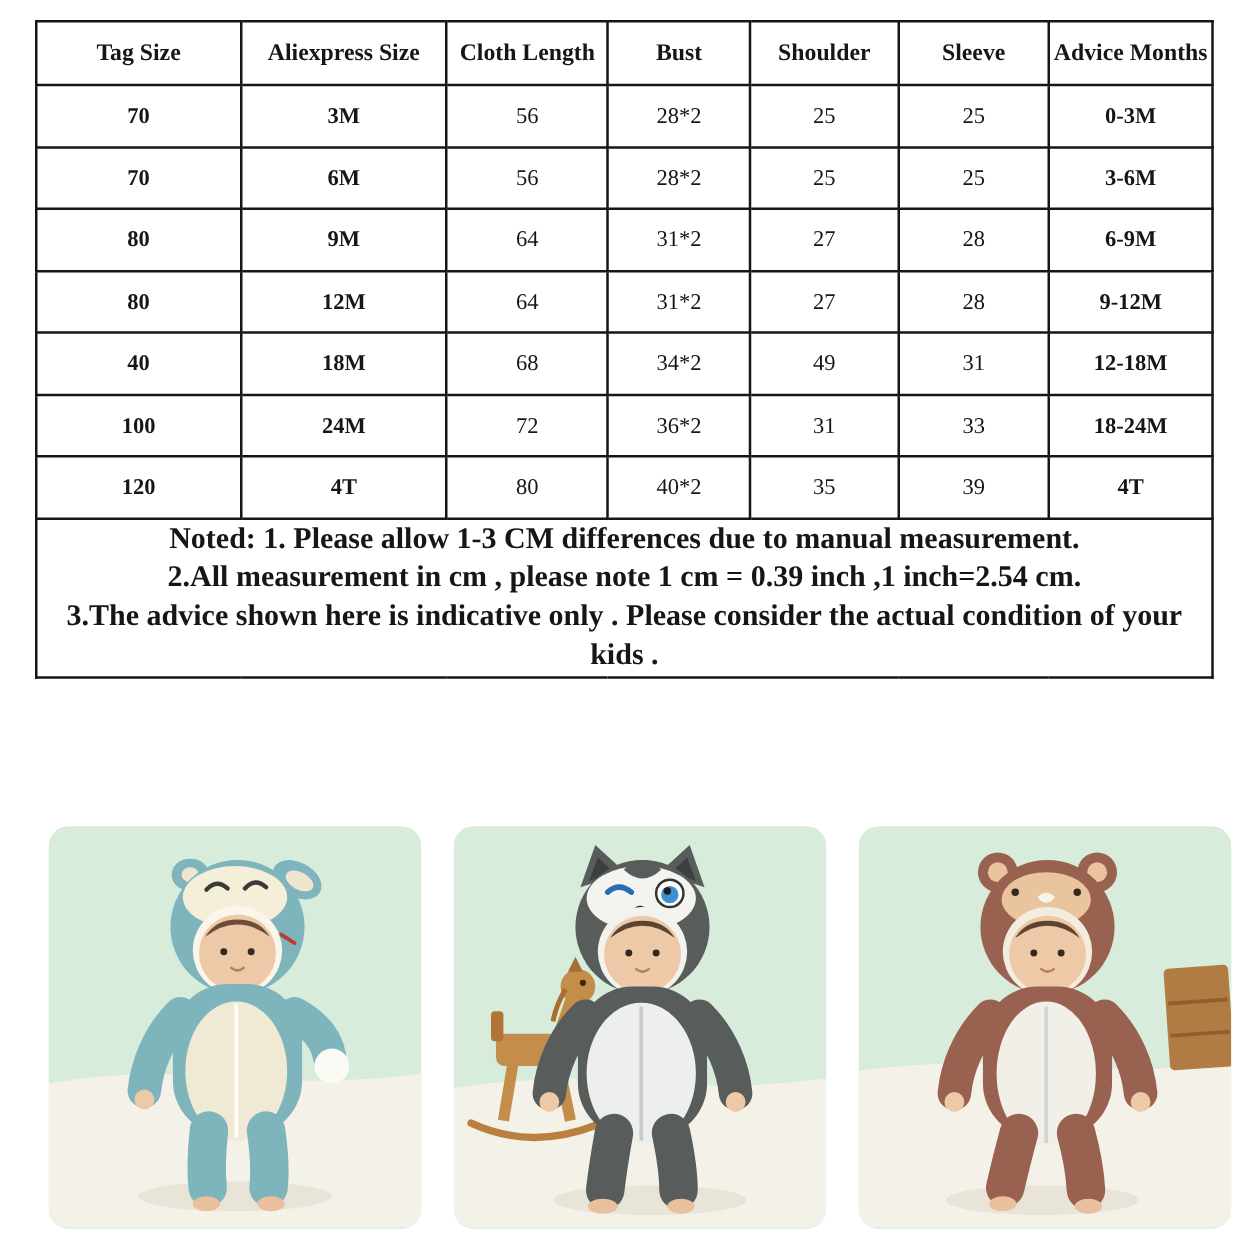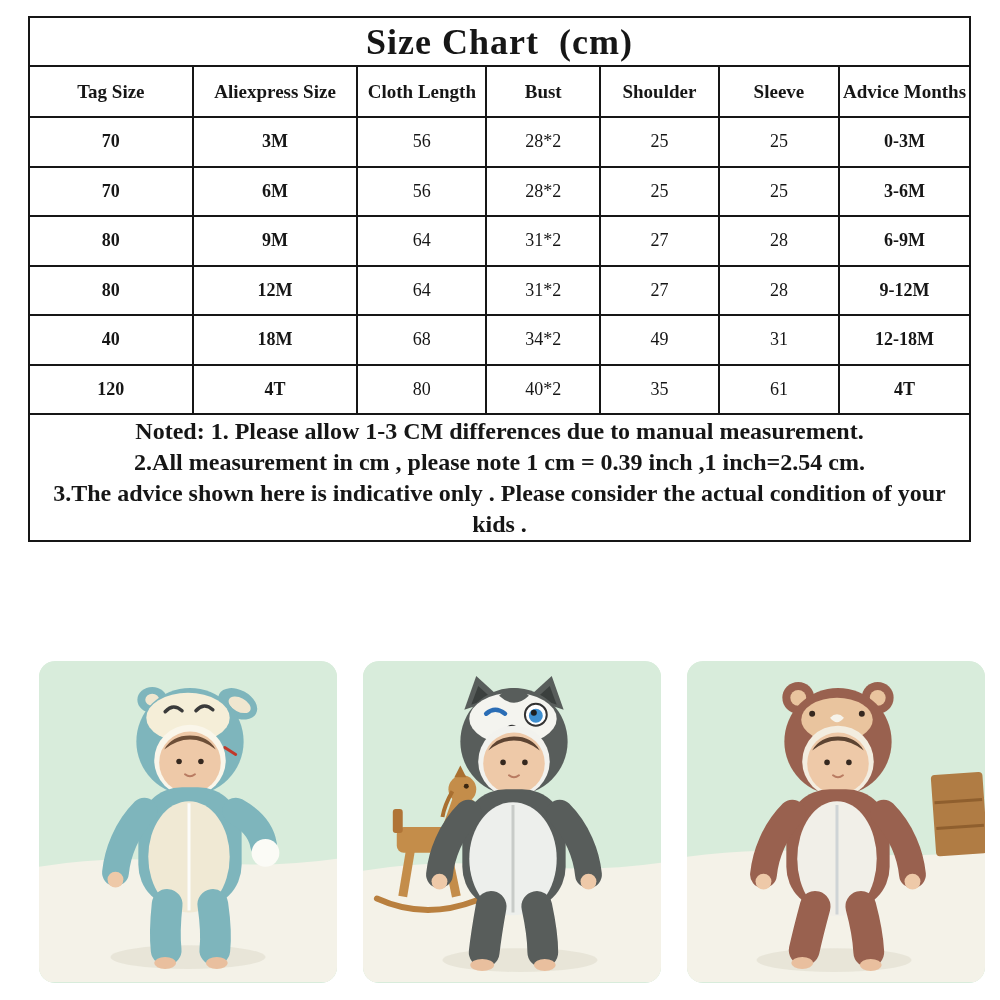--- a/index.html
+++ b/index.html
@@ -79,23 +79,20 @@
     <colgroup>
       <col style="width:17.4%">
         <col style="width:17.5%">
         <col style="width:13.7%">
       <col style="width:12.1%">
         <col style="width:12.6%">
         <col style="width:12.8%">
       <col style="width:13.9%">
     </colgroup>
     <thead>
-      <tr class="title-row">
-        <th colspan="7">Size Chart  (cm)</th>
-      </tr>
       <tr class="header-row">
         <th>Tag Size</th>
         <th>Aliexpress Size</th>
         <th>Cloth Length</th>
         <th>Bust</th>
         <th>Shoulder</th>
         <th>Sleeve</th>
         <th>Advice Months</th>
       </tr>
     </thead>
@@ -139,26 +136,35 @@
         <tr>
           <td class="b">40</td>
           <td class="b">18M</td>
           <td>68</td>
           <td>34*2</td>
           <td>49</td>
           <td>31</td>
           <td class="b">12-18M</td>
         </tr>
         <tr>
+          <td class="b">100</td>
+          <td class="b">24M</td>
+          <td>72</td>
+          <td>36*2</td>
+          <td>31</td>
+          <td>33</td>
+          <td class="b">18-24M</td>
+        </tr>
+        <tr>
           <td class="b">120</td>
           <td class="b">4T</td>
           <td>80</td>
           <td>40*2</td>
           <td>35</td>
-          <td>61</td>
+          <td>39</td>
           <td class="b">4T</td>
         </tr>
       </tbody>
     <tfoot>
       <tr>
         <td colspan="7" class="notes-cell">
           <div>Noted: 1. Please allow 1-3 CM differences due to manual measurement.</div>
           <div>2.All measurement in cm , please note 1 cm = 0.39 inch ,1 inch=2.54 cm.</div>
           <div>3.The advice shown here is indicative only . Please consider the actual condition of your kids .</div>
         </td>

